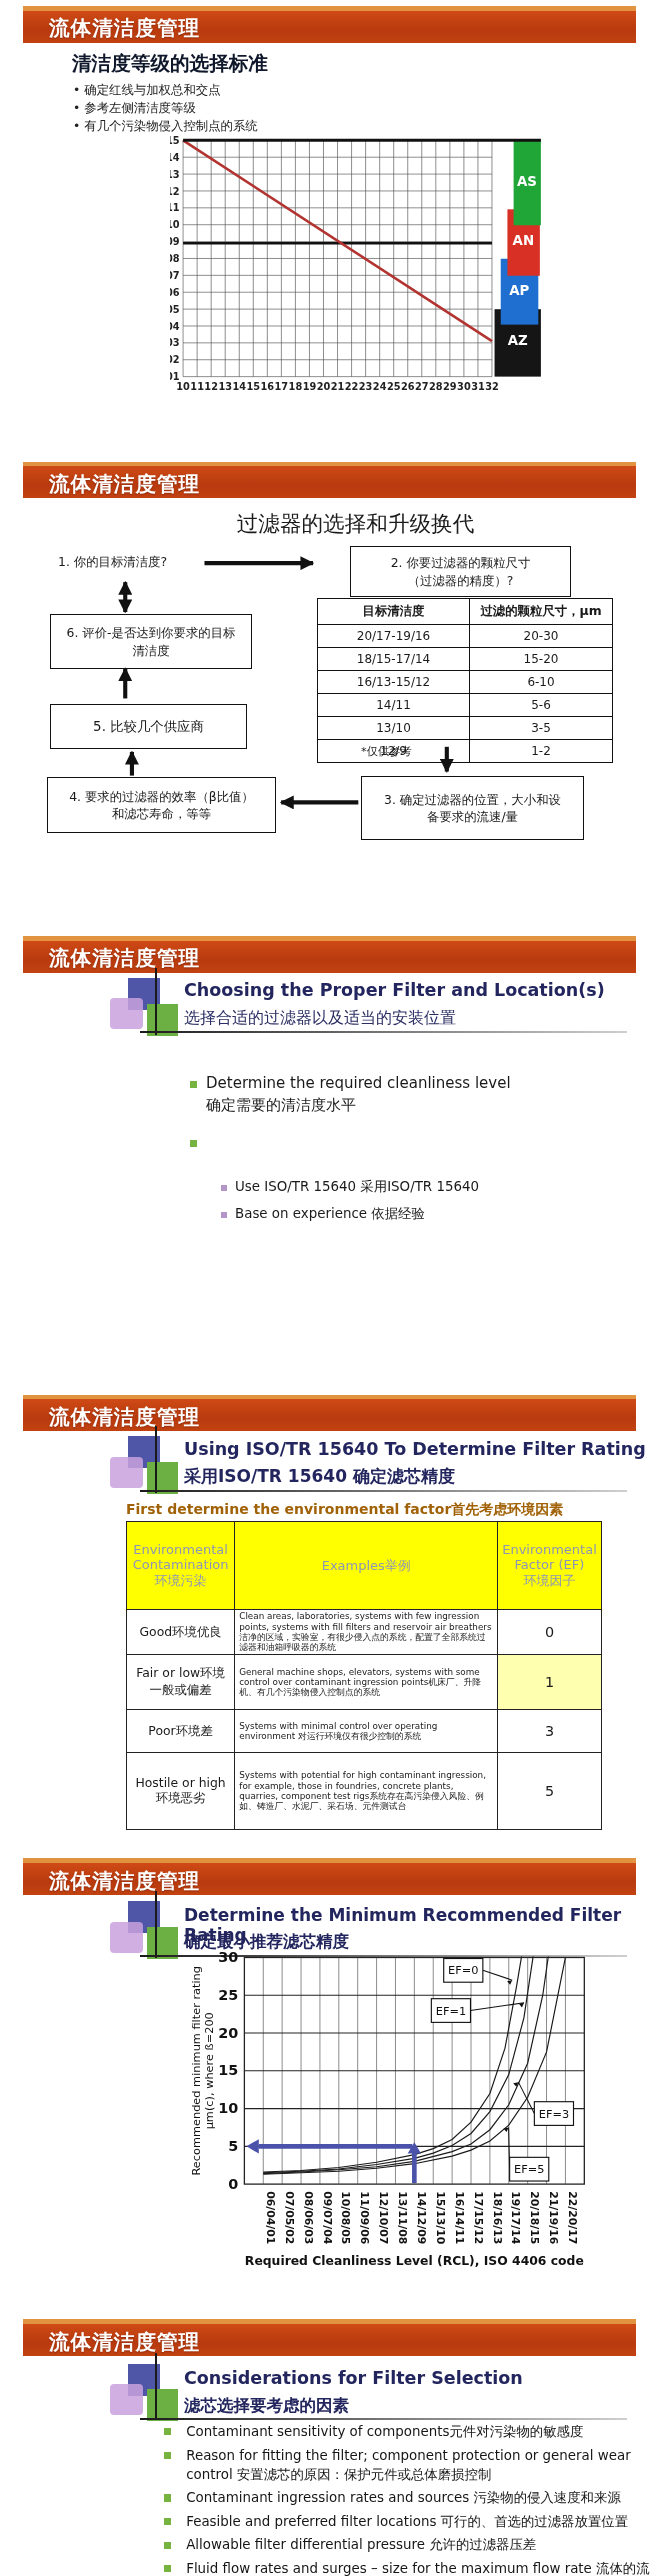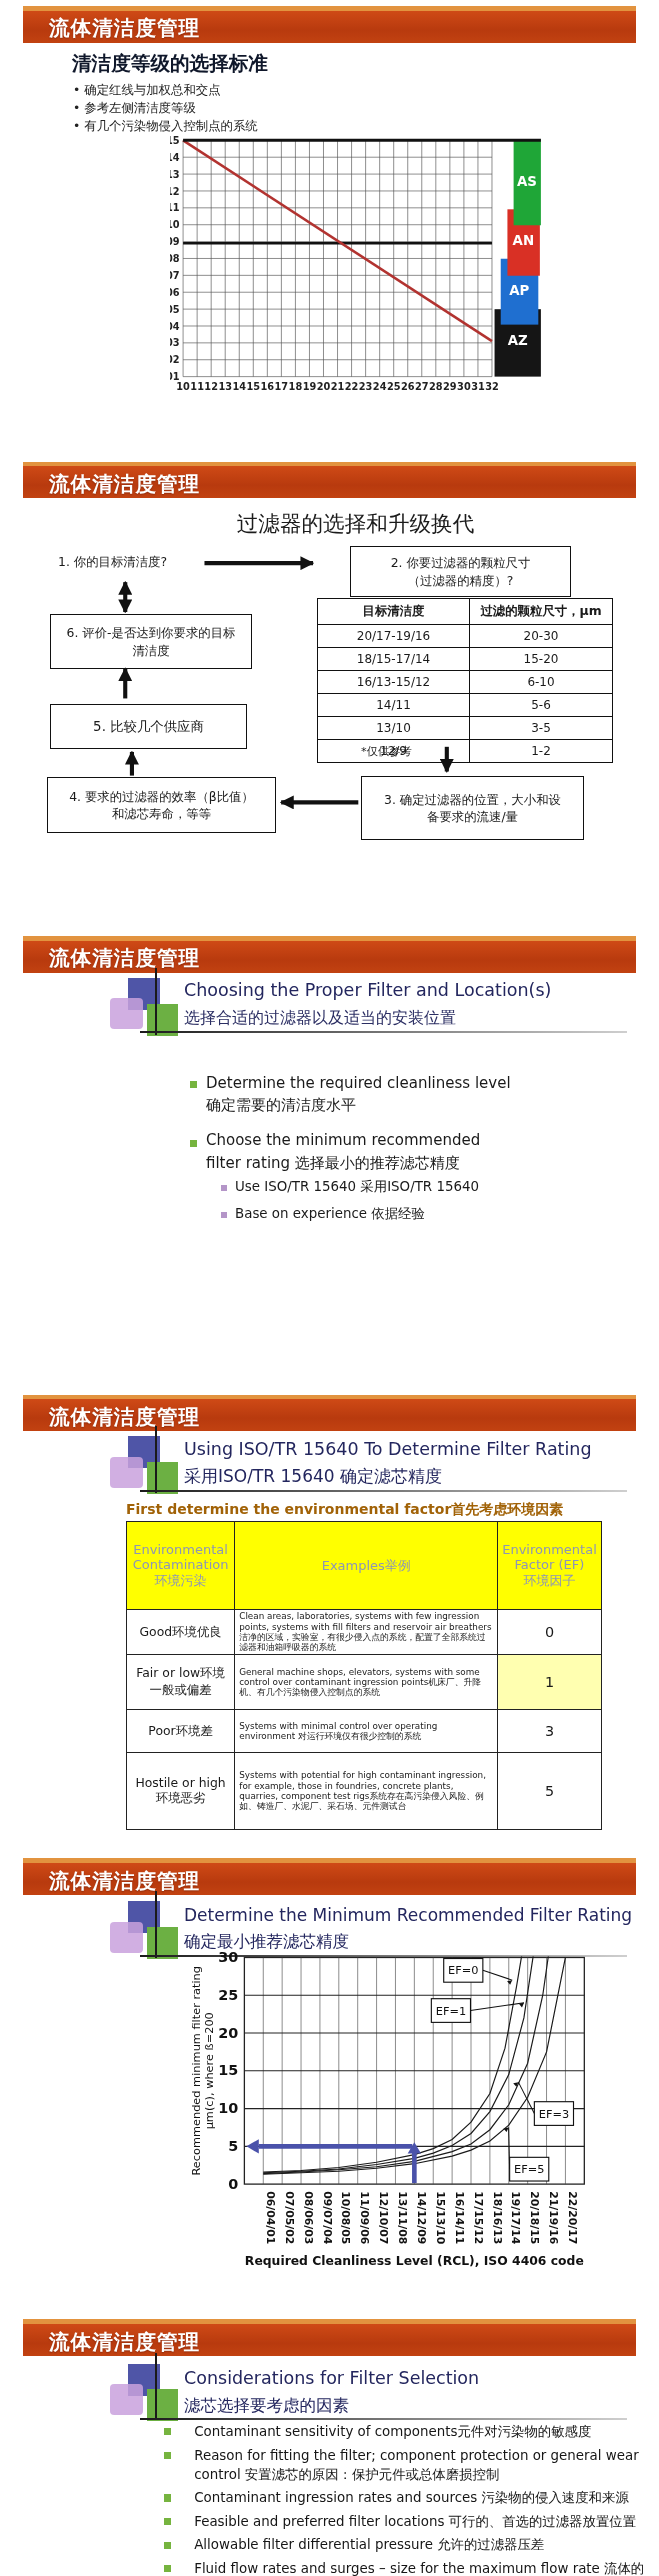--- a/index.html
+++ b/index.html
@@ -12,26 +12,26 @@
   .hstrip{position:absolute;left:23px;width:613px;height:4.6px;background:#e2933f;}
   .hbar{position:absolute;left:23px;width:613px;height:32px;
         background:linear-gradient(180deg,#cf4a16,#b83a0e 60%,#c24211);}
   .htext{position:absolute;left:49px;font-size:20.6px;font-weight:bold;color:#fff;
          text-shadow:0 1px 1.5px rgba(60,10,0,.35);letter-spacing:1px;}
   
   .sqblue{position:absolute;width:32px;height:32px;background:#4f55a7;}
   .sqpurple{position:absolute;width:33px;height:31px;background:#c9a2dd;opacity:.85;border-radius:4.1px;filter:blur(0.5px);}
   .sqgreen{position:absolute;width:31px;height:32px;background:#6cb043;}
   .vline{position:absolute;width:1.5px;background:#1a1a1a;}
-  .ten{font-weight:normal;color:#23265e;}
+  .ten{font-weight:bold;color:#23265e;}
   .tcn{color:#2b2e63;}
   .divider{position:absolute;height:1.5px;background:linear-gradient(90deg,#1a1a1a,#9a9a9a 70%,#cfcfcf);}
   .gsq{width:7.2px;height:7.2px;background:#76b43f;flex:0 0 7.2px;}
   .psq{width:5.7px;height:5.7px;background:#b495c8;flex:0 0 5.7px;}
-  .brow{display:flex;gap:23px;margin-bottom:4.6px;}
+  .brow{display:flex;gap:15px;margin-bottom:4.6px;}
   .brow .gsq{margin-top:6.2px;}
   .btext{font-size:13.4px;line-height:19px;color:#161616;}
   
   .s1b{font-size:12.4px;line-height:18px;color:#222;}
   .s1b::before{content:"• ";}
   
   .fbox{position:absolute;border:1.5px solid #111;background:#fff;font-size:12.4px;line-height:17.5px;
         display:flex;align-items:center;justify-content:center;text-align:center;}
   
   table{border-collapse:collapse;}
@@ -221,22 +221,20 @@
   <div class="sqpurple" style="left:110px;top:998px"></div>
   <div class="sqgreen" style="left:147px;top:1004px"></div>
   <div class="vline" style="left:155px;top:968px;height:67px"></div>
   <div class="abs ten" style="left:184px;top:980px;font-size:17.5px">Choosing the Proper Filter and Location(s)</div>
   <div class="abs tcn" style="left:184px;top:1008px;font-size:16px">选择合适的过滤器以及适当的安装位置</div>
   <div class="divider" style="left:140px;top:1031px;width:487px"></div>
   <div class="gsq abs" style="left:190px;top:1081px"></div>
   <div class="abs pre" style="left:206px;top:1073px;font-size:15px;line-height:21.6px">Determine the required cleanliness level
 确定需要的清洁度水平</div>
   <div class="gsq abs" style="left:190px;top:1140px"></div>
-  <div class="abs pre" style="left:206px;top:1129px;font-size:15px;line-height:23px">Choose the minimum recommended
-filter rating 选择最小的推荐滤芯精度</div>
   <div class="psq abs" style="left:221px;top:1185px"></div>
   <div class="abs" style="left:235px;top:1178px;font-size:13.4px">Use ISO/TR 15640 采用ISO/TR 15640</div>
   <div class="psq abs" style="left:221px;top:1212px"></div>
   <div class="abs" style="left:235px;top:1205px;font-size:13.4px">Base on experience 依据经验</div>
 
   <div class="hstrip" style="top:1395px"></div>
   <div class="hbar" style="top:1399px"></div>
   <div class="htext" style="top:1403px">流体清洁度管理</div>
   <div class="sqblue" style="left:128px;top:1436px"></div>
   <div class="sqpurple" style="left:110px;top:1457px"></div>

